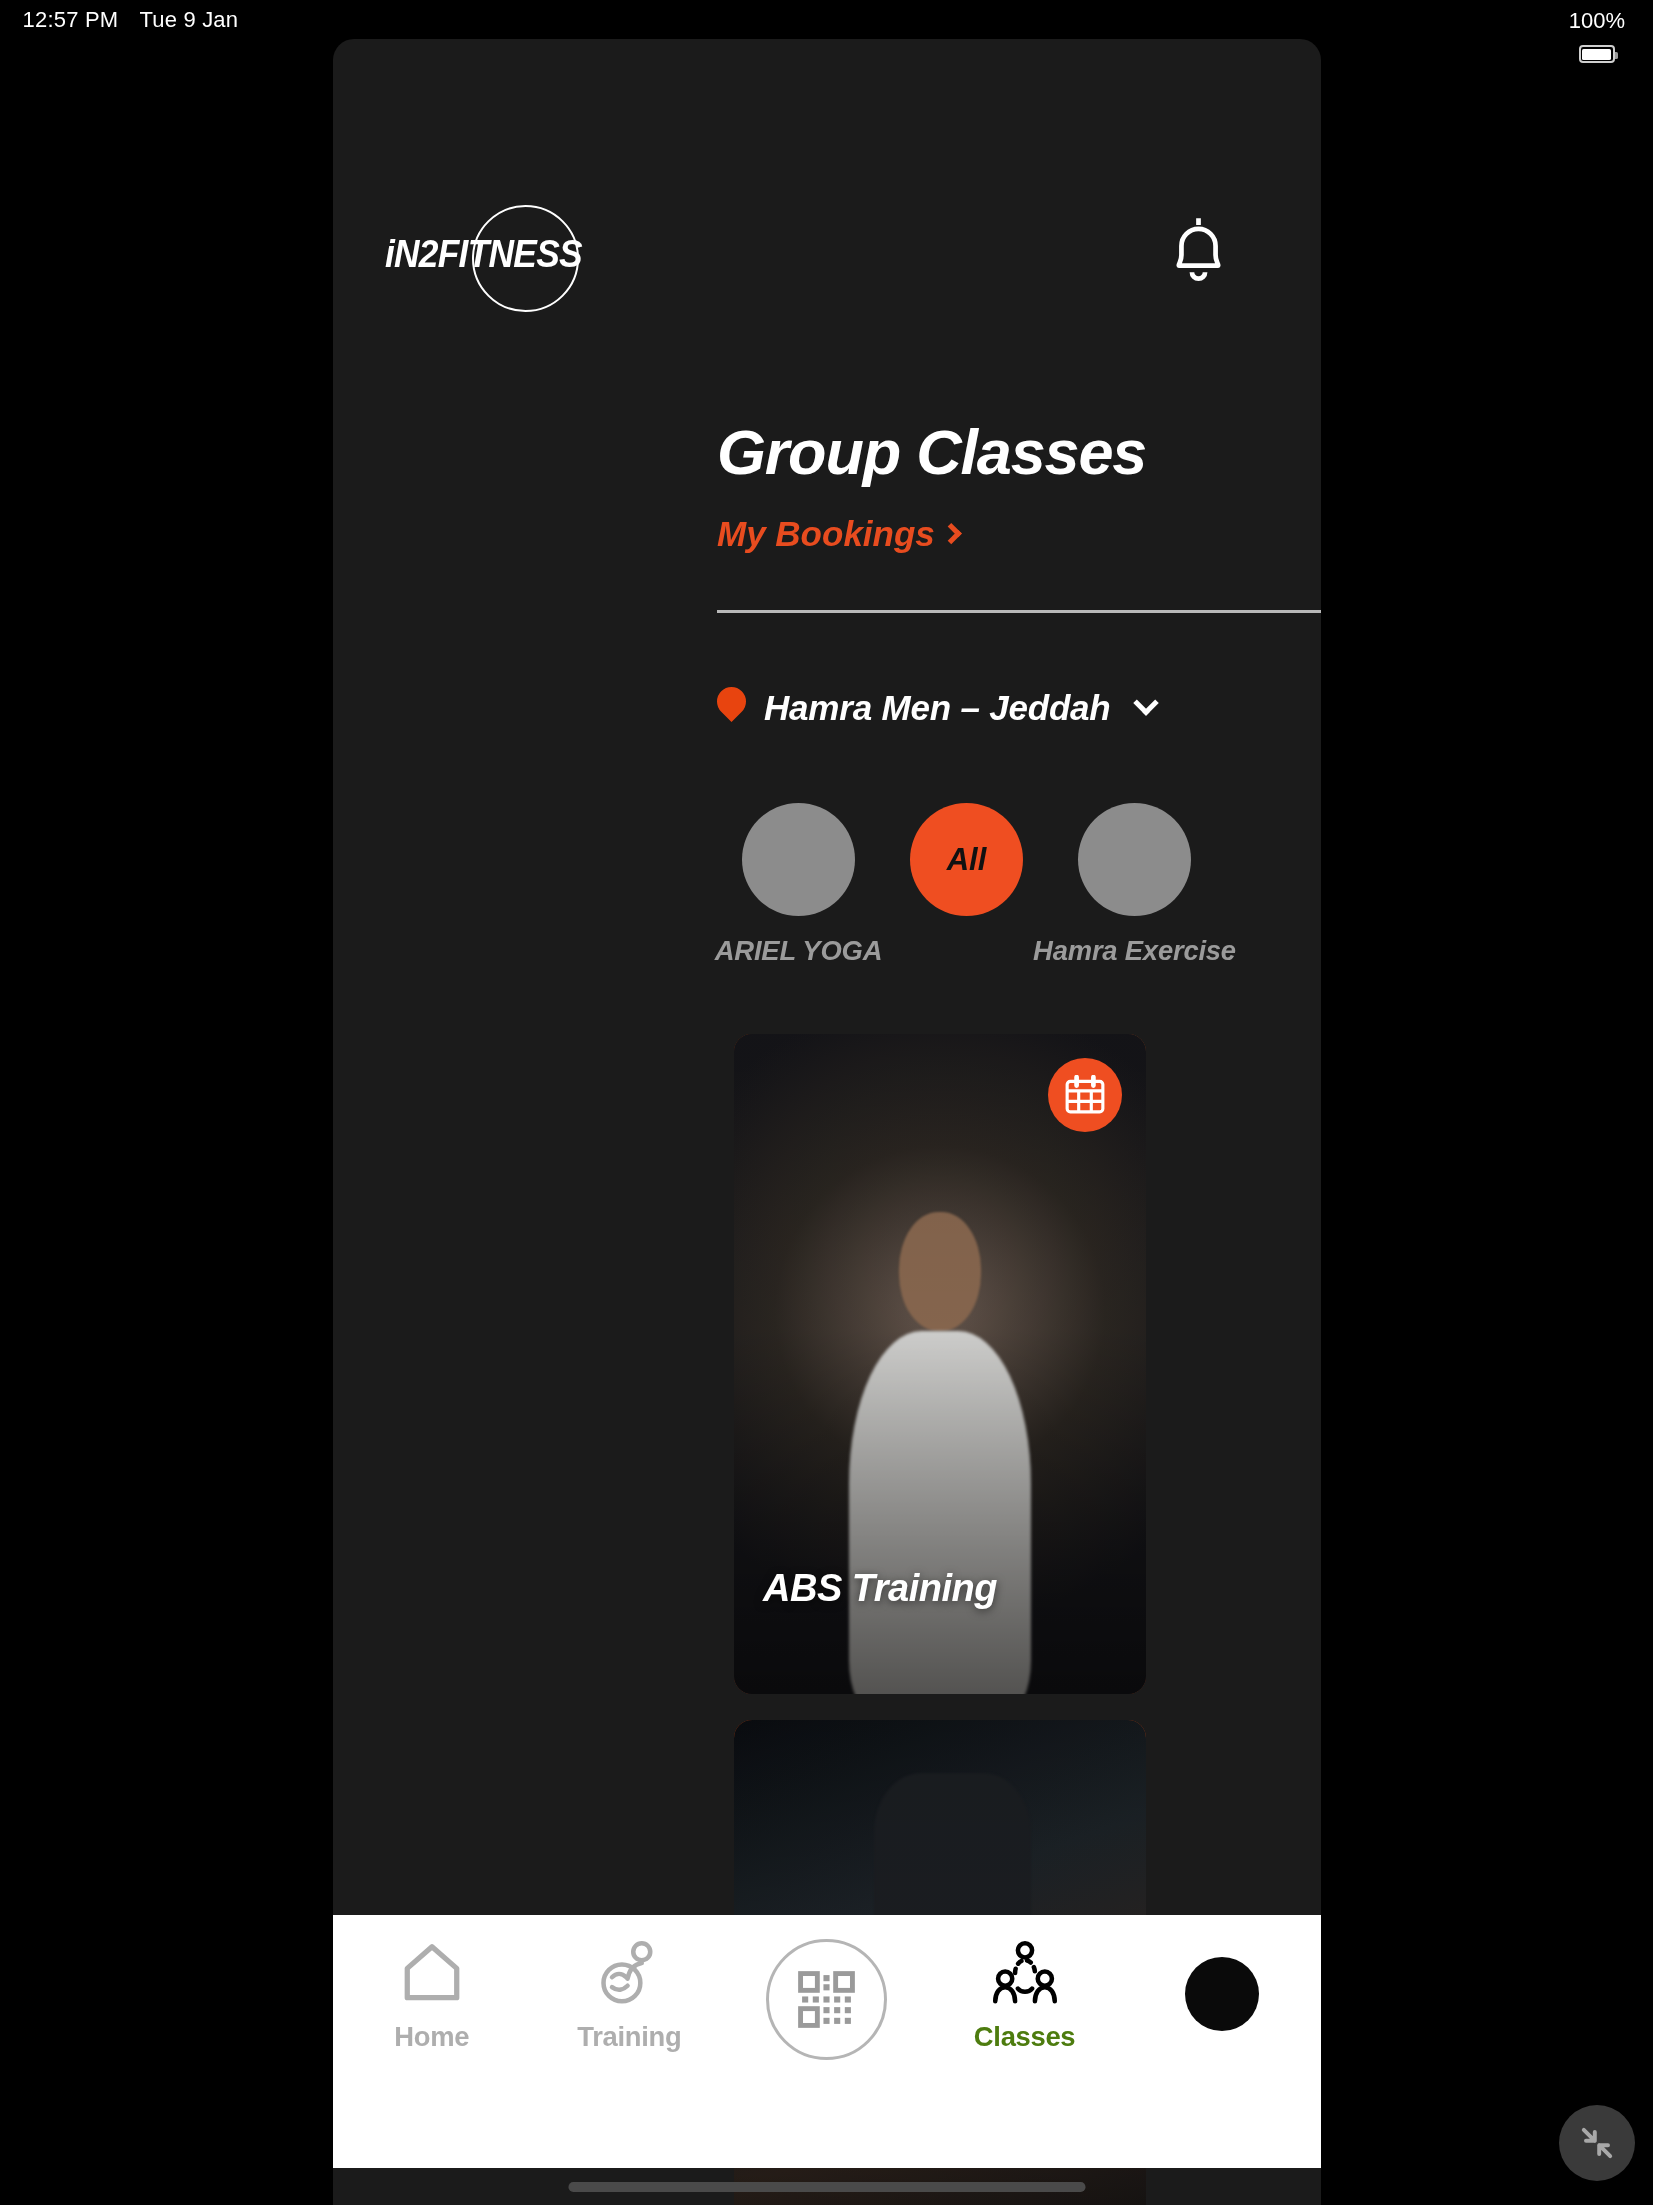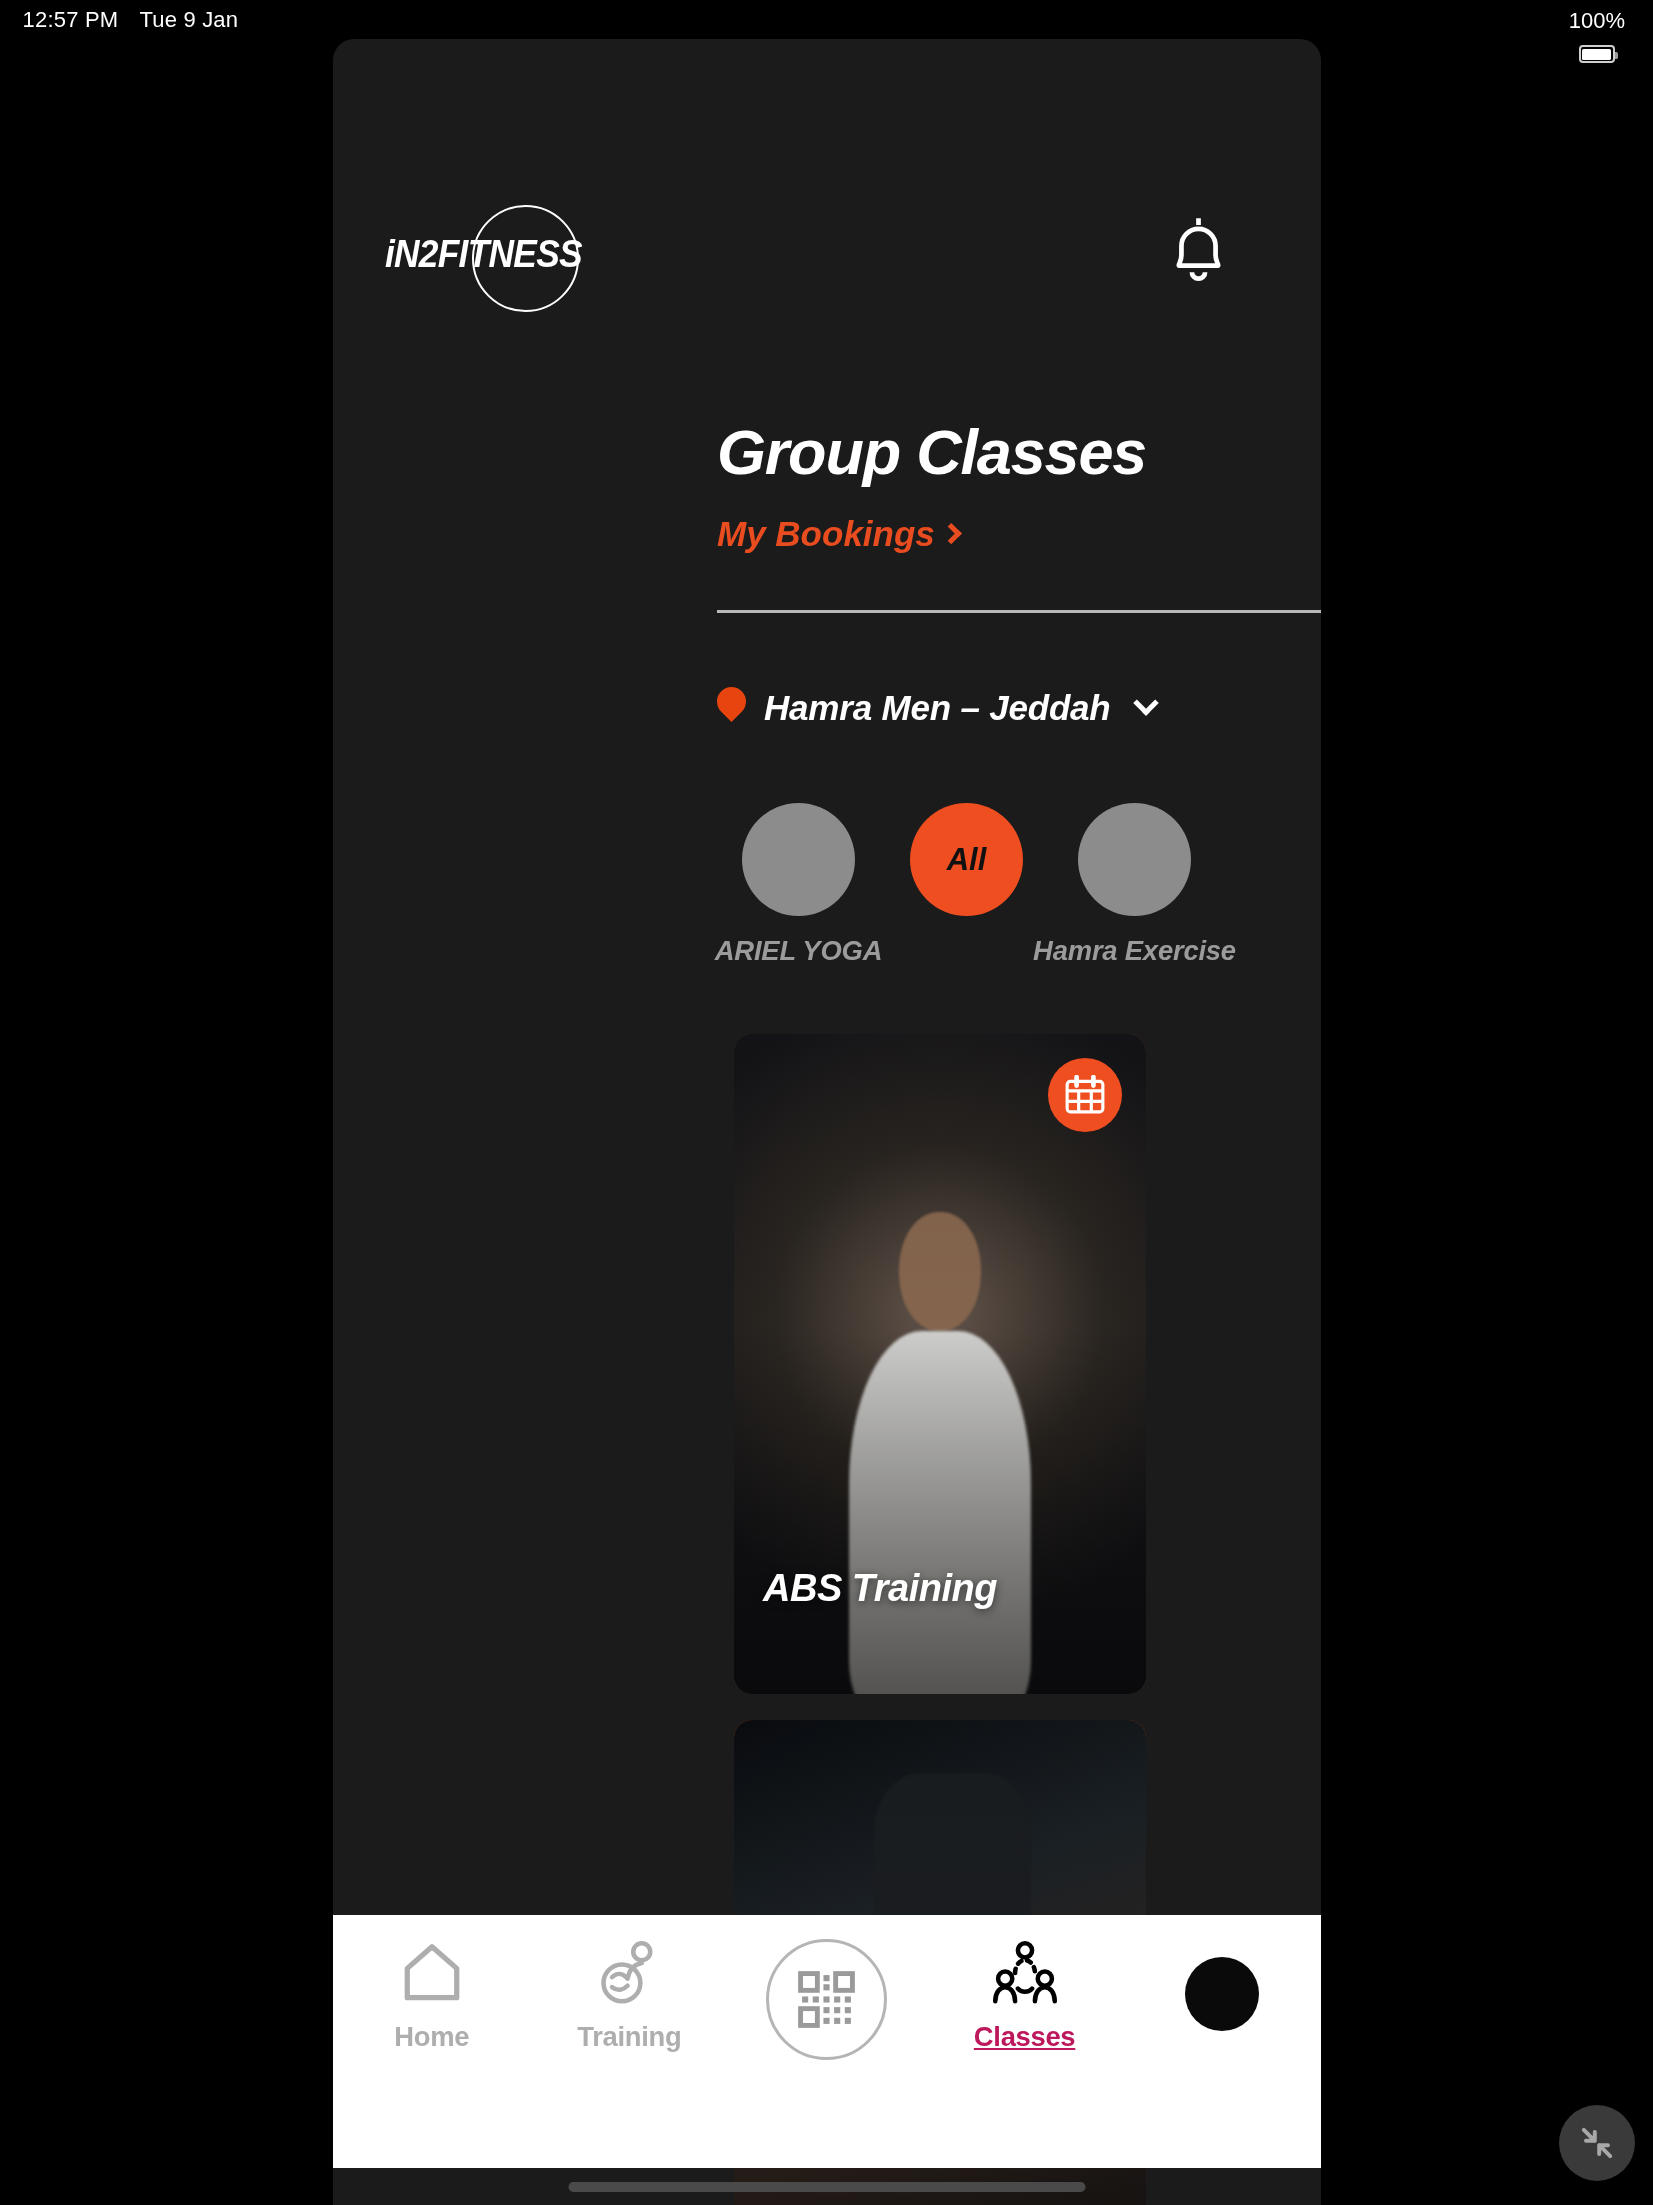--- a/index.html
+++ b/index.html
@@ -123,21 +123,21 @@
   .ph4:before{ content:""; position:absolute; left:60%; top:40%; width:26%; height:10%;
      background:#c97a3a; transform:rotate(-28deg); border-radius:4.8px; filter:blur(1.6px); }
 
   
   .tabbar{ position:absolute; left:333px; top:1915px; width:988px; height:253px;
            background:#fff;padding-left:22px; }
   .tabs{ position:absolute; left:0; top:24px; width:988px; height:153px;
          display:flex; align-items:flex-start; justify-content:space-around; }
   .tab{ width:161px; display:flex; flex-direction:column; align-items:center; gap:11.3px; }
   .tab .lbl{ font-size:27.4px; font-weight:700; color:#aeaeae; letter-spacing:-0.3px; }
-  .tab.active .lbl{ color:#be185d;text-decoration:underline; }
+  .tab.active .lbl{ color:#4d7c0f; }
   .scanbtn{ width:121px; height:121px; border-radius:50%; border:3.2px solid #b5b5b5;
             display:flex; align-items:center; justify-content:center; }
   .avatar{ width:74px; height:74px; border-radius:50%; background:#0a0a0a; margin-top:18px; }
 
   .homebar{ position:absolute; left:50%; transform:translateX(-50%); bottom:13px;
             width:517px; height:9.7px; border-radius:4.8px; background:#4a4a4a; }
 
   
   .fab{ position:absolute; right:18px; bottom:24px; width:76px; height:76px;
         border-radius:50%; background:#3a3a3a; display:flex;

